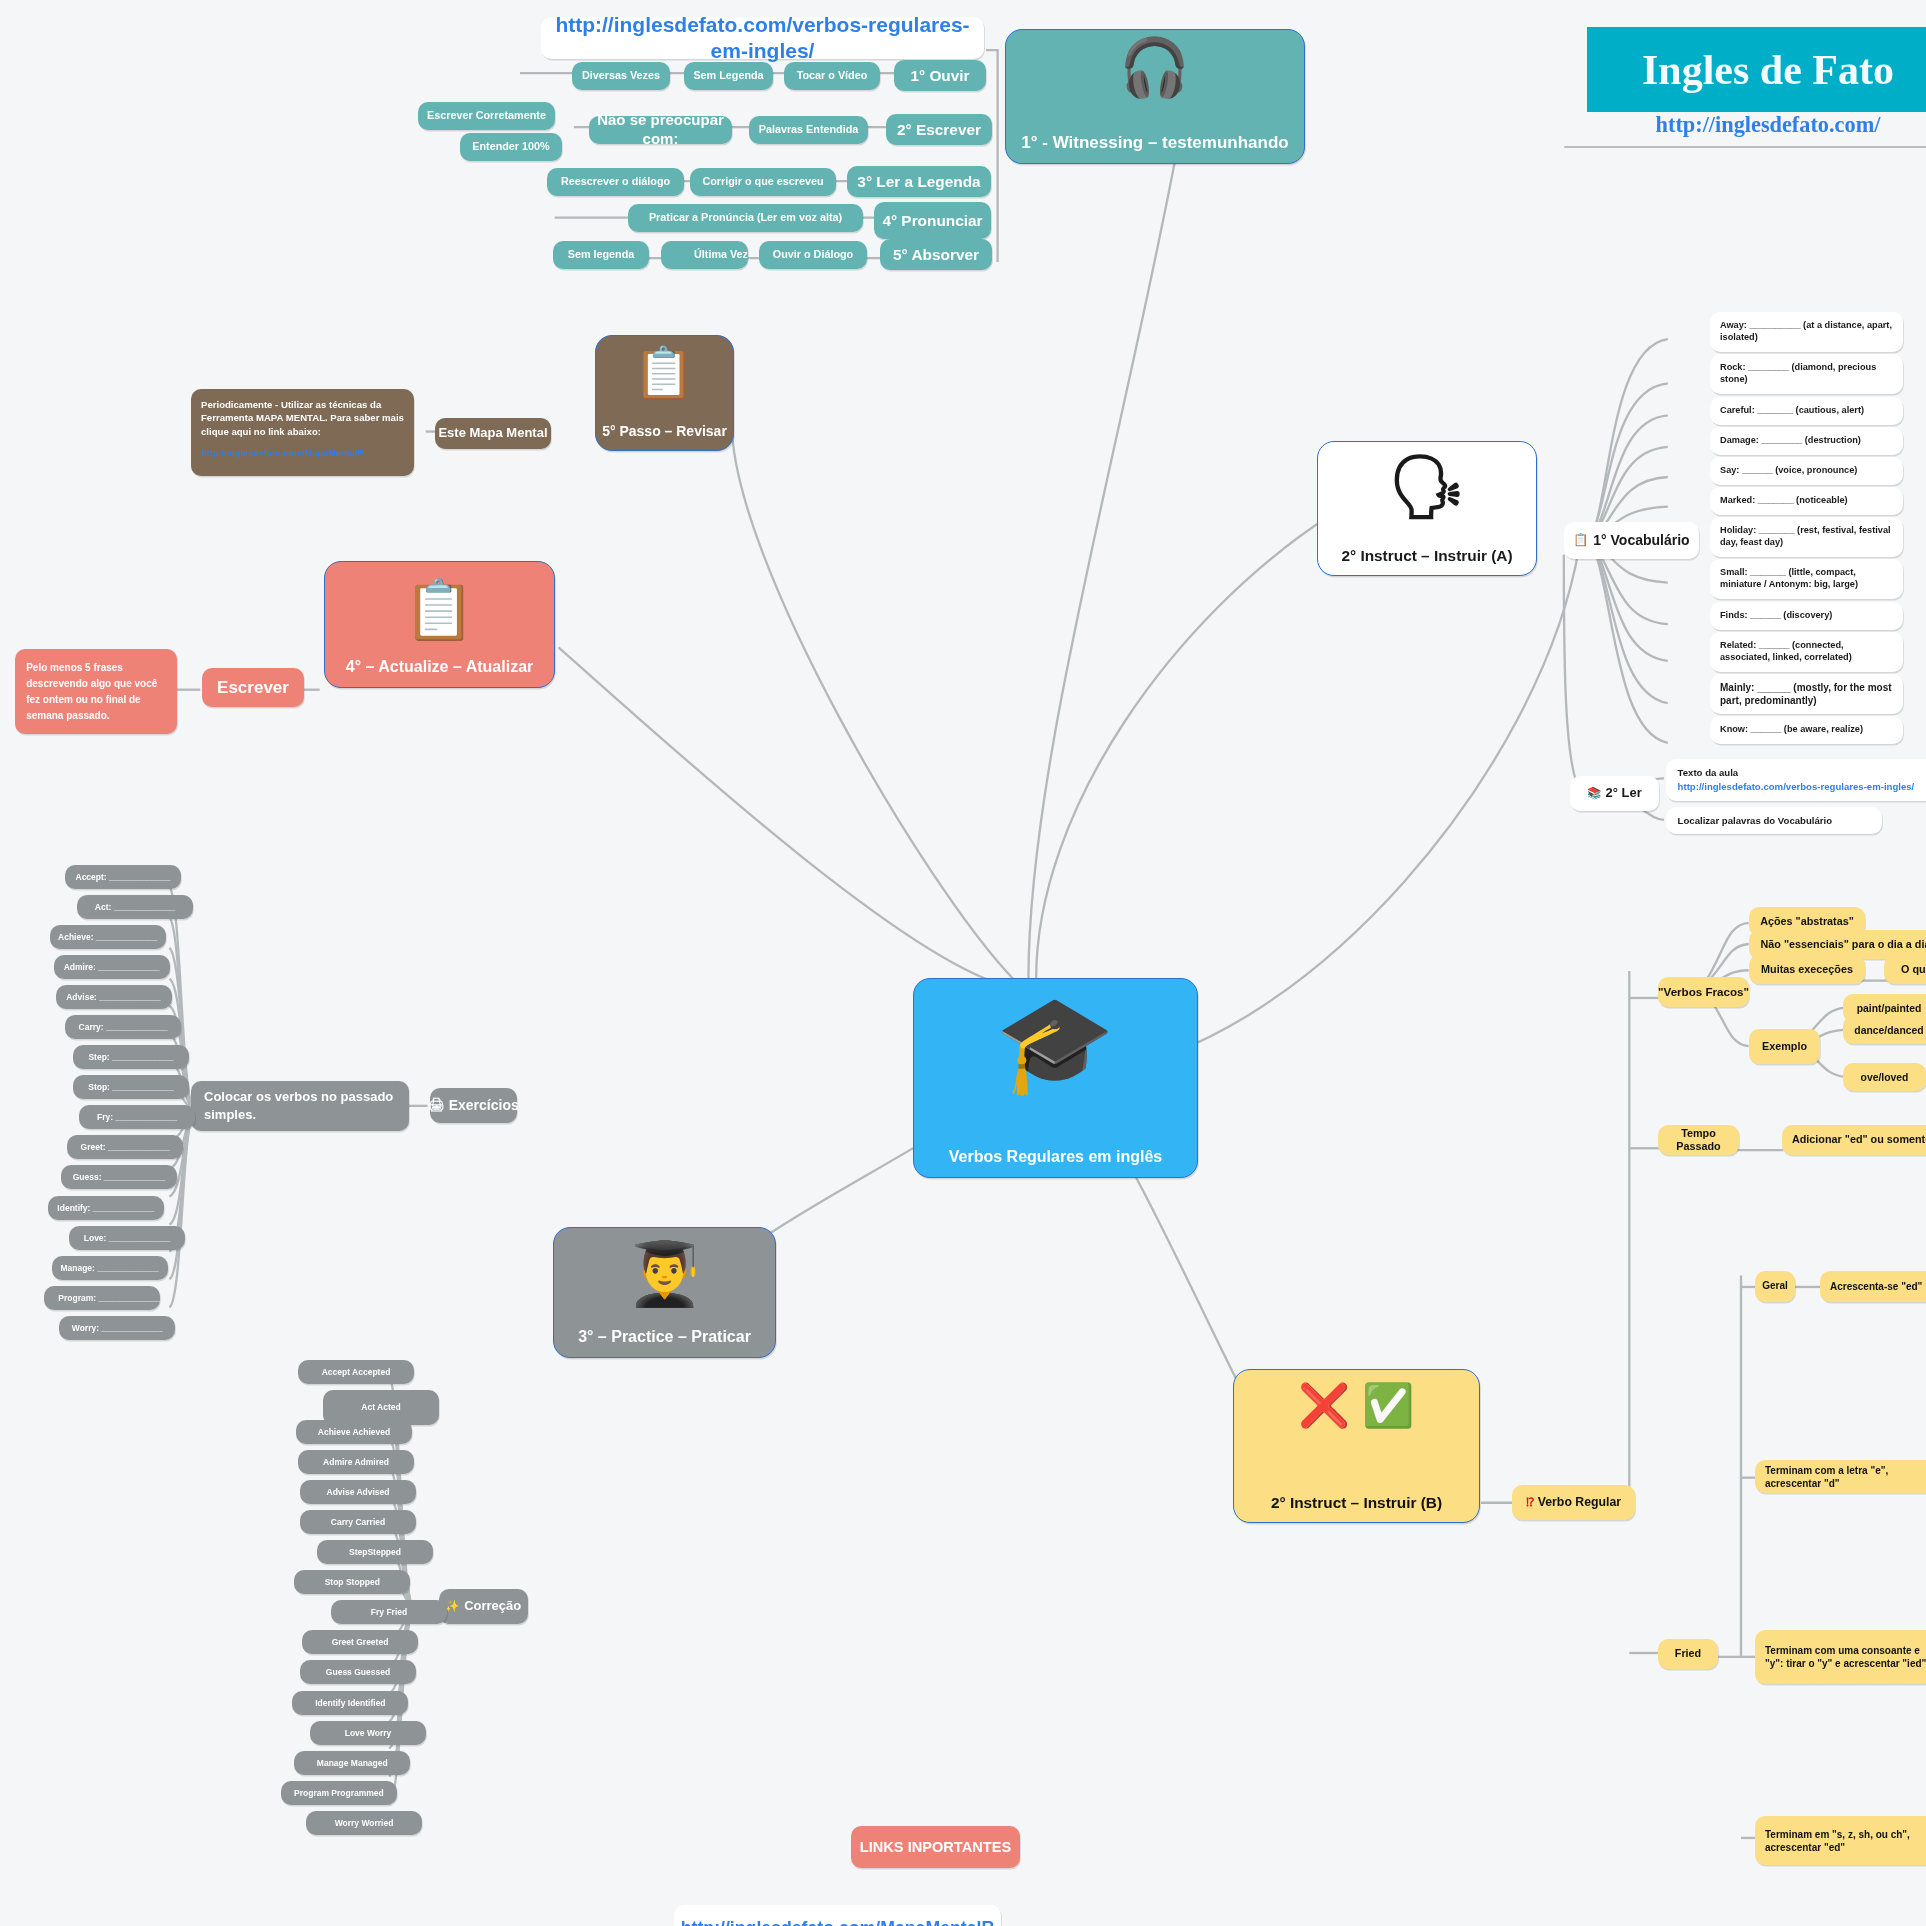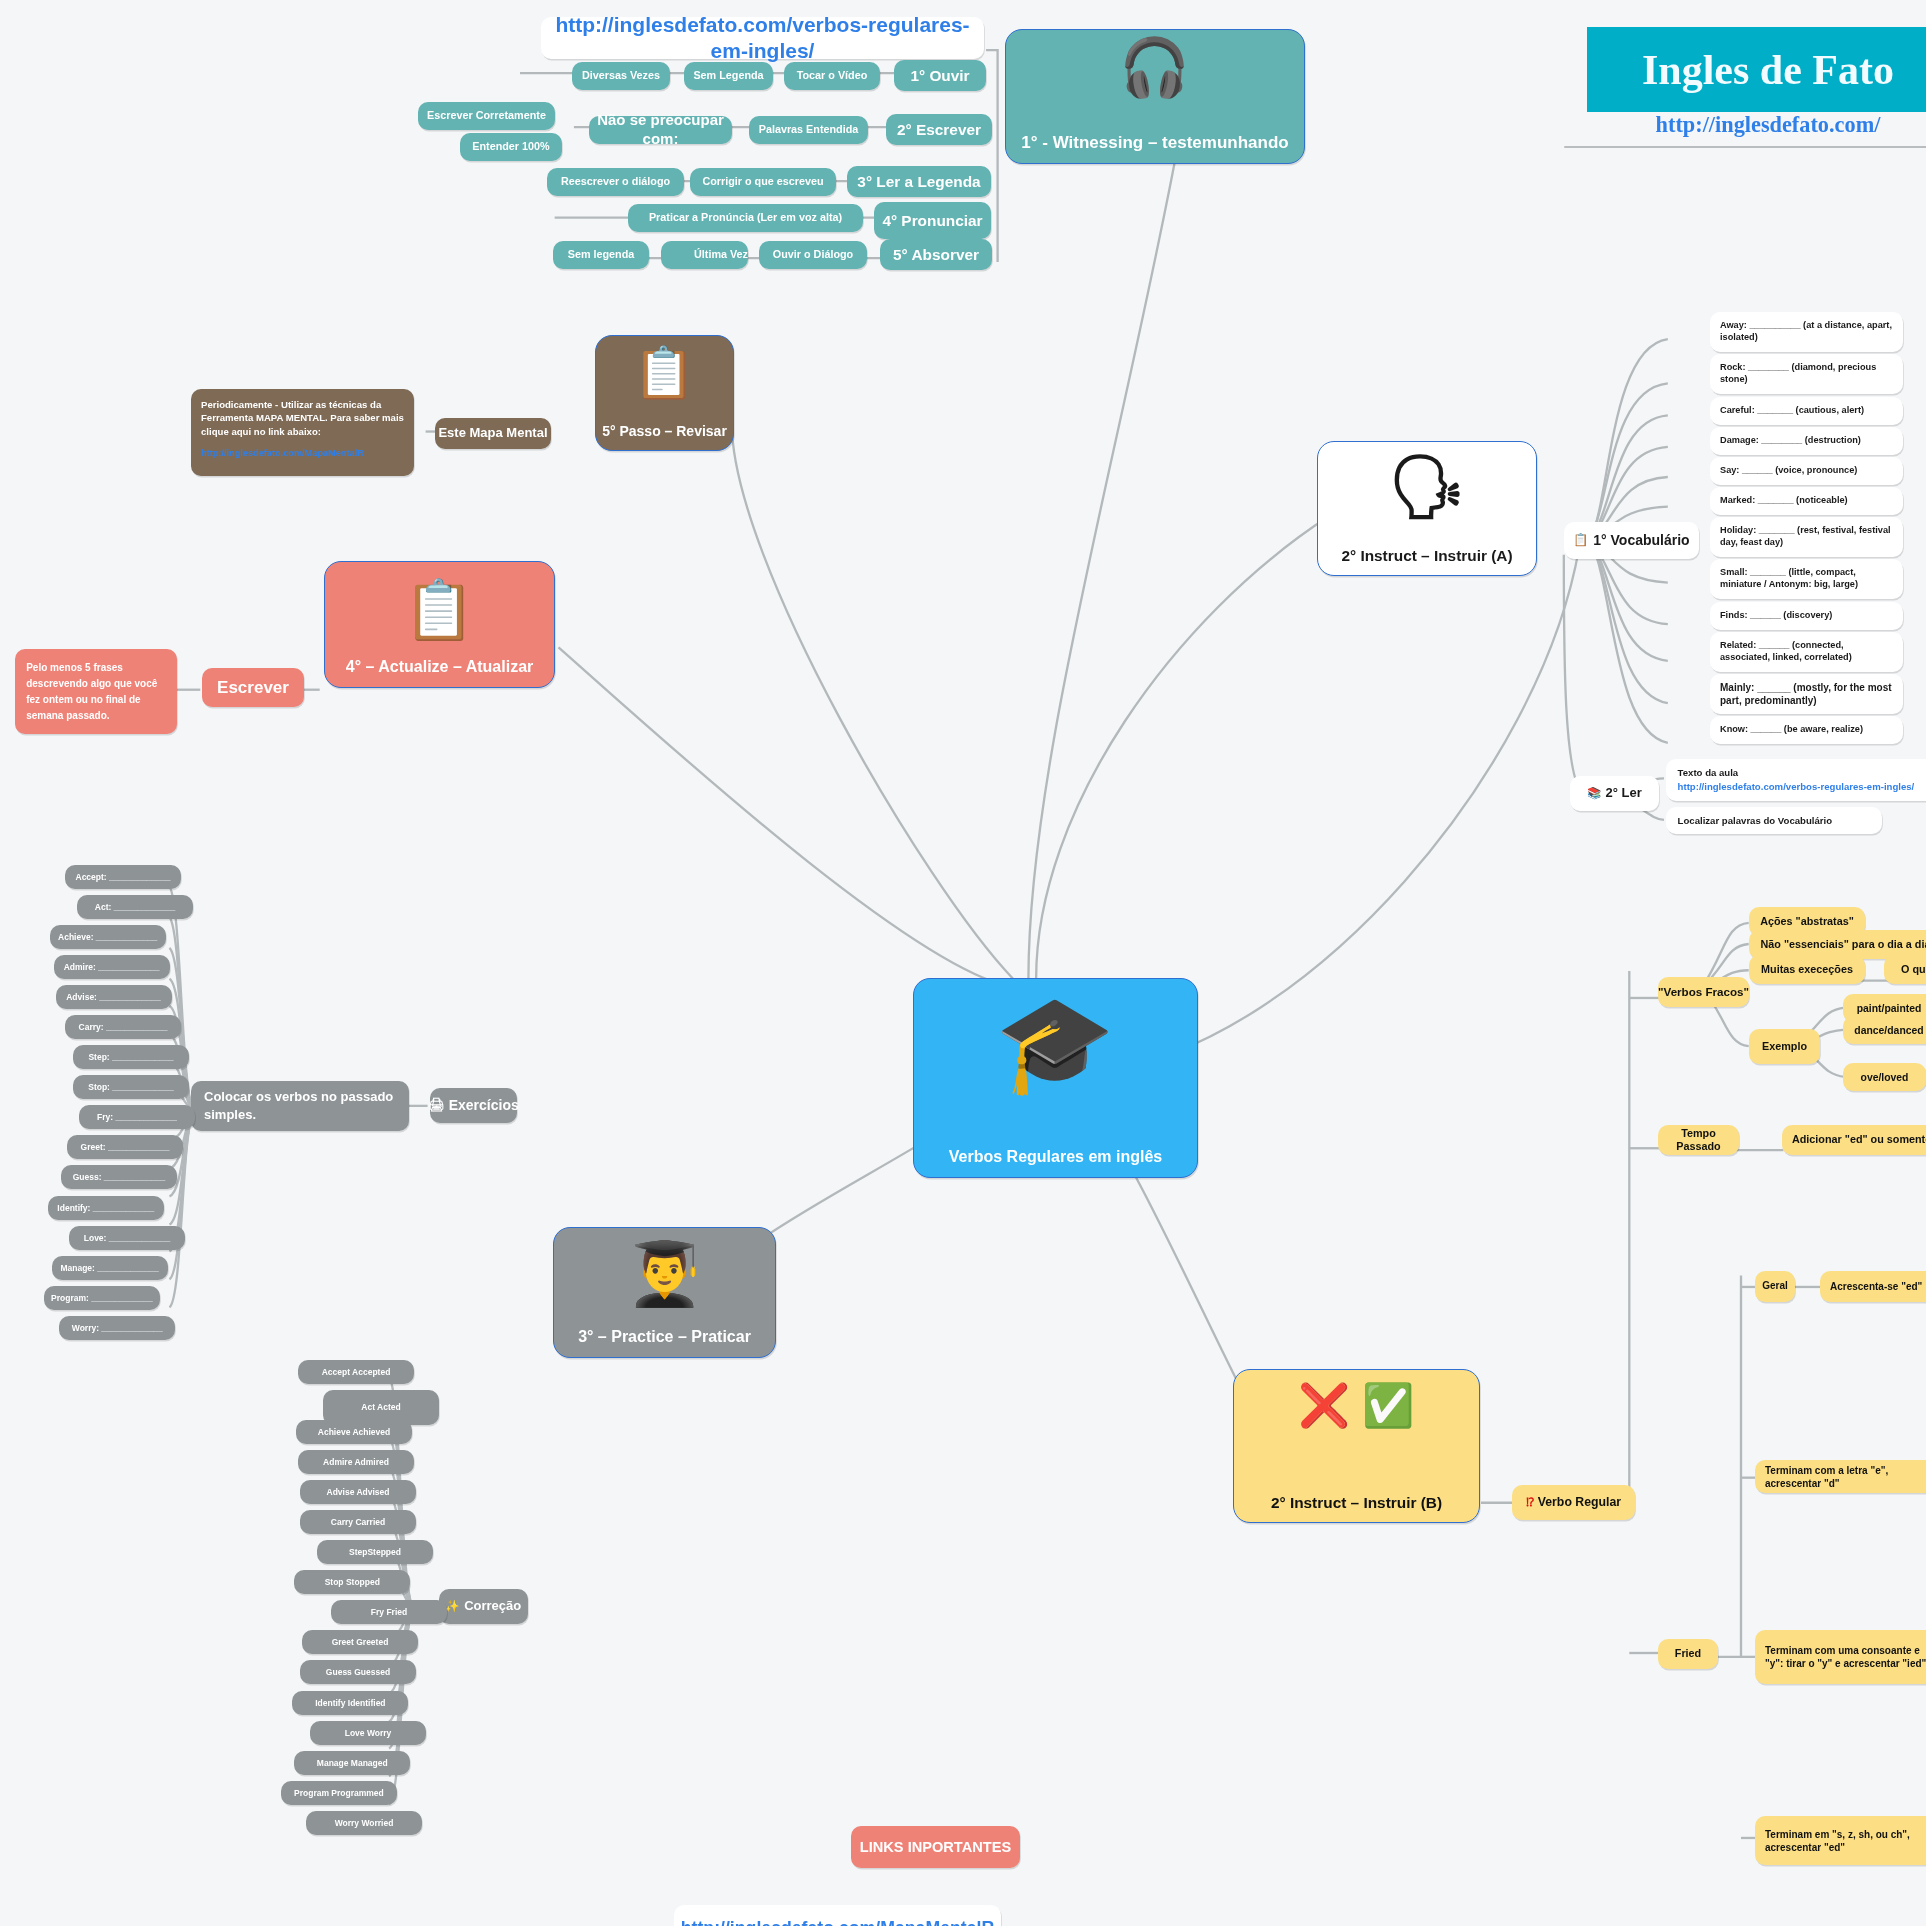--- a/index.html
+++ b/index.html
@@ -330,21 +330,21 @@
       </div>
       <div class="node gray" style="left: 5.8px; top: 331px; width: 116px; height: 24px; font-size: 8.5px;">
         <span>Identify: _____________</span>
       </div>
       <div class="node gray" style="left: 27px; top: 361px; width: 116px; height: 24px; font-size: 8.5px;">
         <span>Love: _____________</span>
       </div>
       <div class="node gray" style="left: 9.6px; top: 391px; width: 116px; height: 24px; font-size: 8.5px;">
         <span>Manage: _____________</span>
       </div>
-      <div class="node gray" style="left: 1.9px; top: 421px; width: 116px; height: 24px; font-size: 8.5px;">
+      <div class="node gray" style="left: 1.9px; top: 421px; width: 116px; height: 24px; font-size: 8.5px; justify-content: flex-end;">
         <span>Program: _____________</span>
       </div>
       <div class="node gray" style="left: 17.3px; top: 451px; width: 116px; height: 24px; font-size: 8.5px;">
         <span>Worry: _____________</span>
       </div>
     </div>
 
   <div class="node gray" style="left:439px;top:1589px;width:89px;height:35px;font-size:13px;gap:3.9px;">
     <span style="font-size:11.6px;">✨</span>
     <span>Correção</span>

